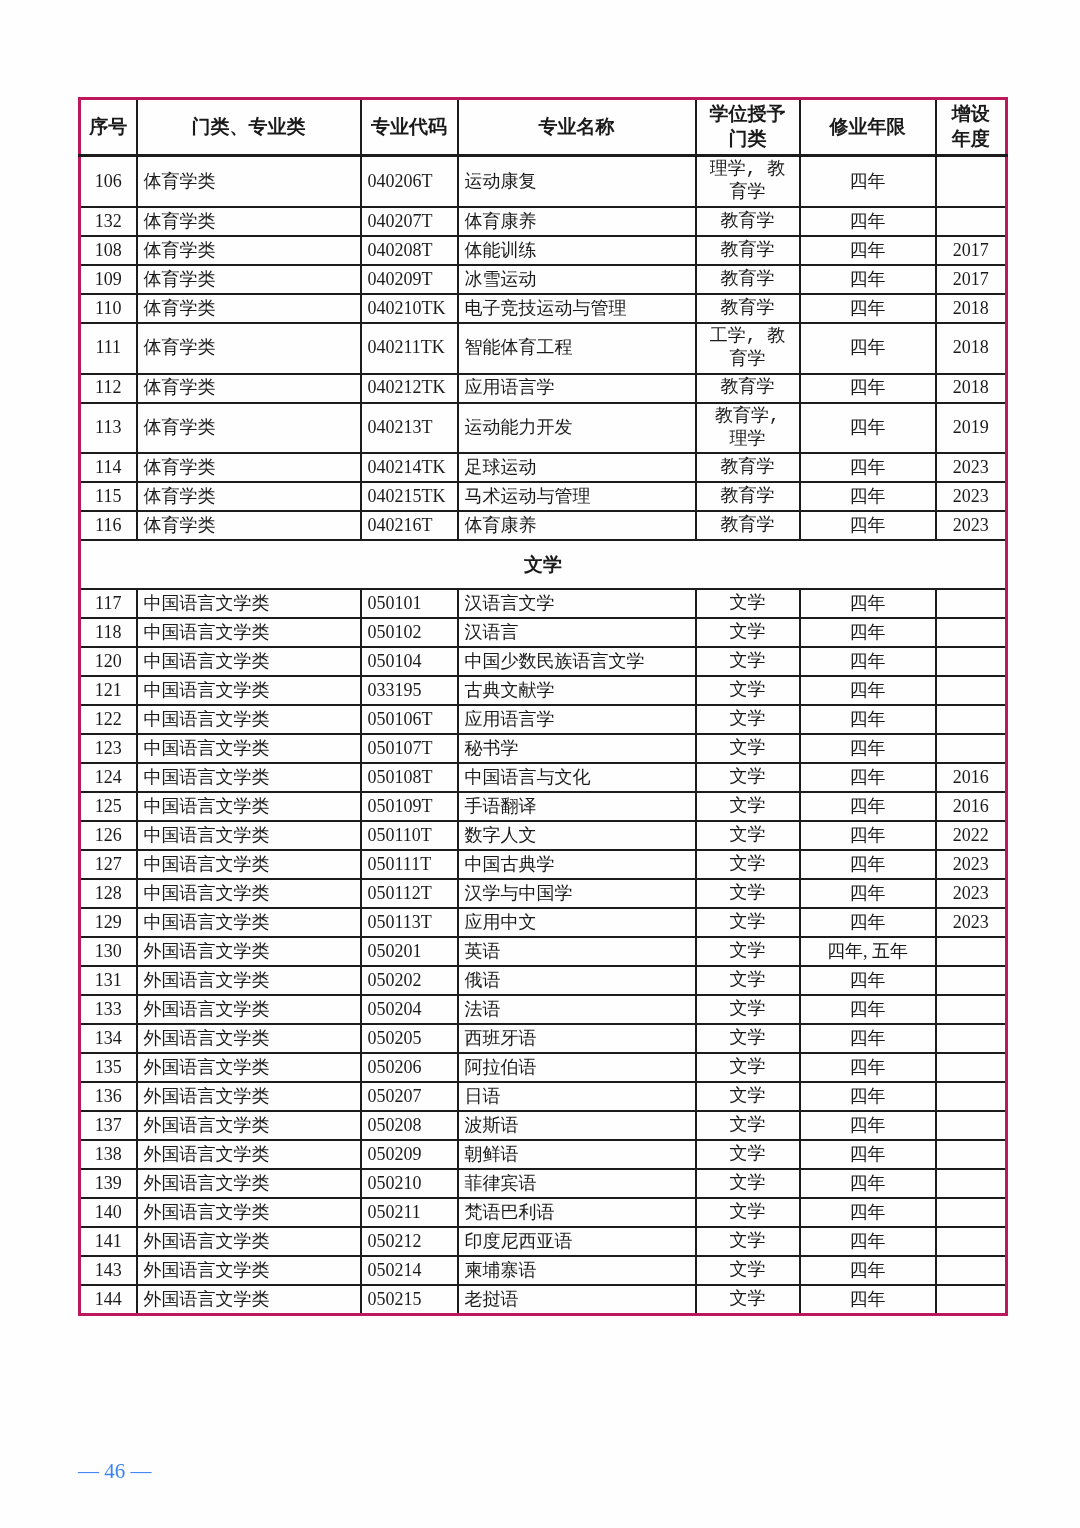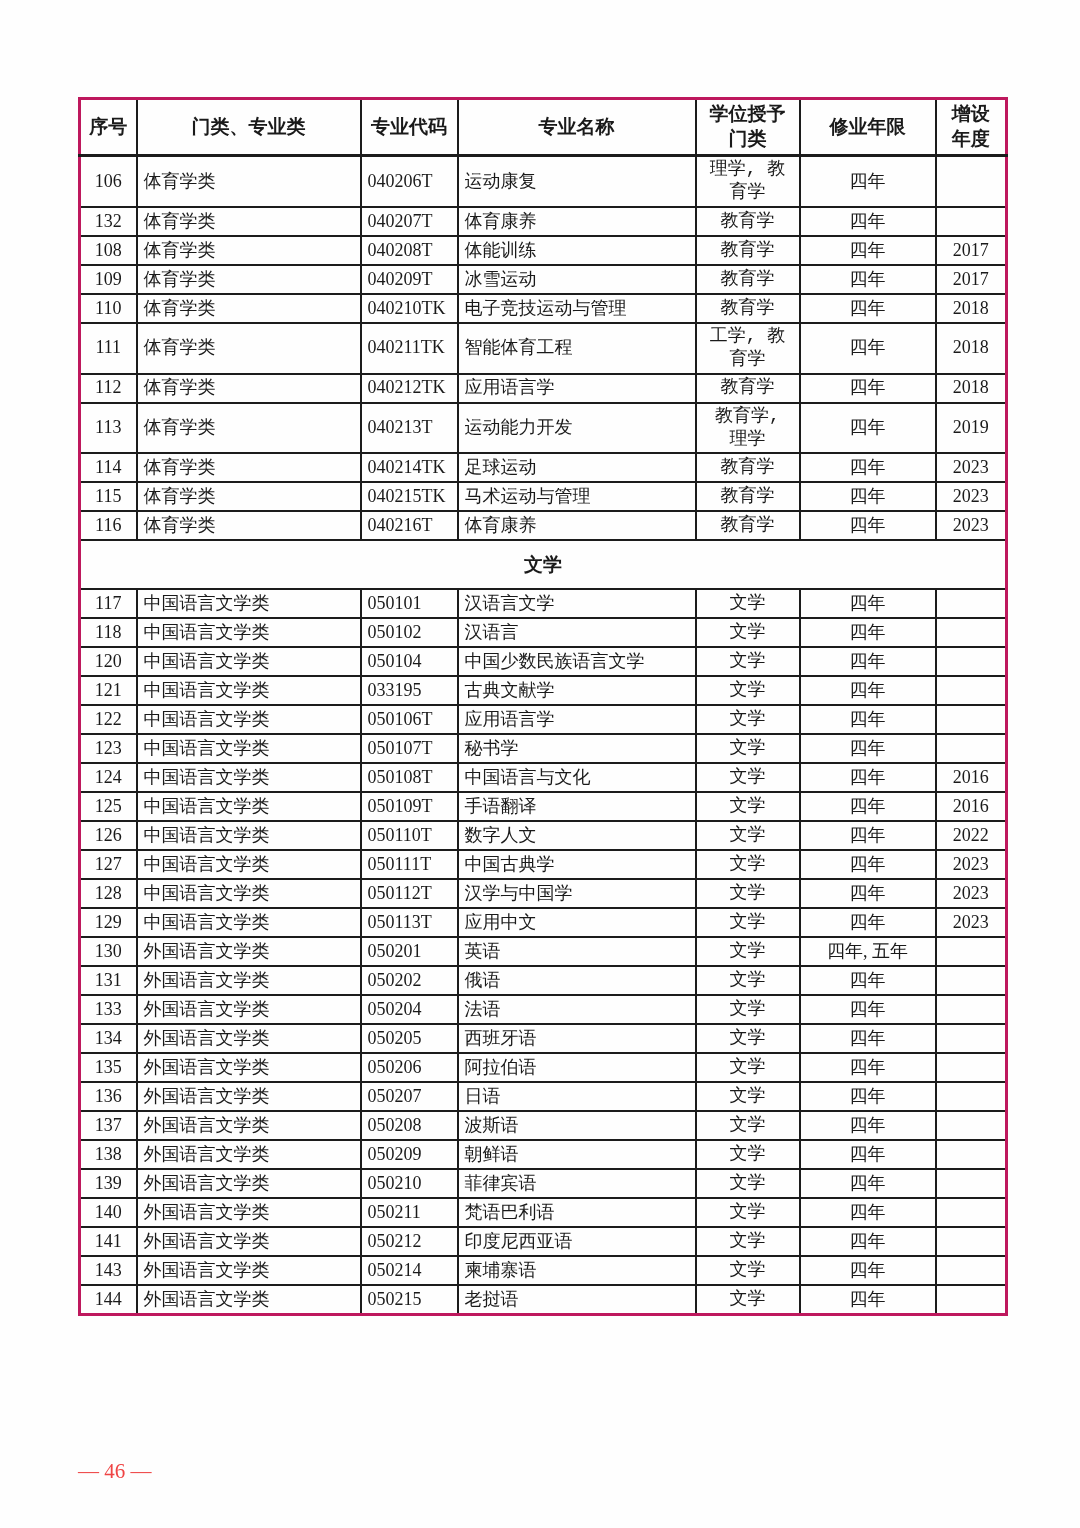--- a/index.html
+++ b/index.html
@@ -58,21 +58,21 @@
     height: 45px;
     text-align: center;
     font-weight: bold;
     font-size: 19px;
   }
   .page-footer {
     position: absolute;
     left: 78px;
     top: 1459px;
     font-size: 21px;
-    color: #ef4444;
+    color: #3b82f6;
   }
 </style>
 </head>
 <body>
 
 <div class="page">
 
   <table class="majors-table">
     <colgroup>
       <col style="width:57px">

